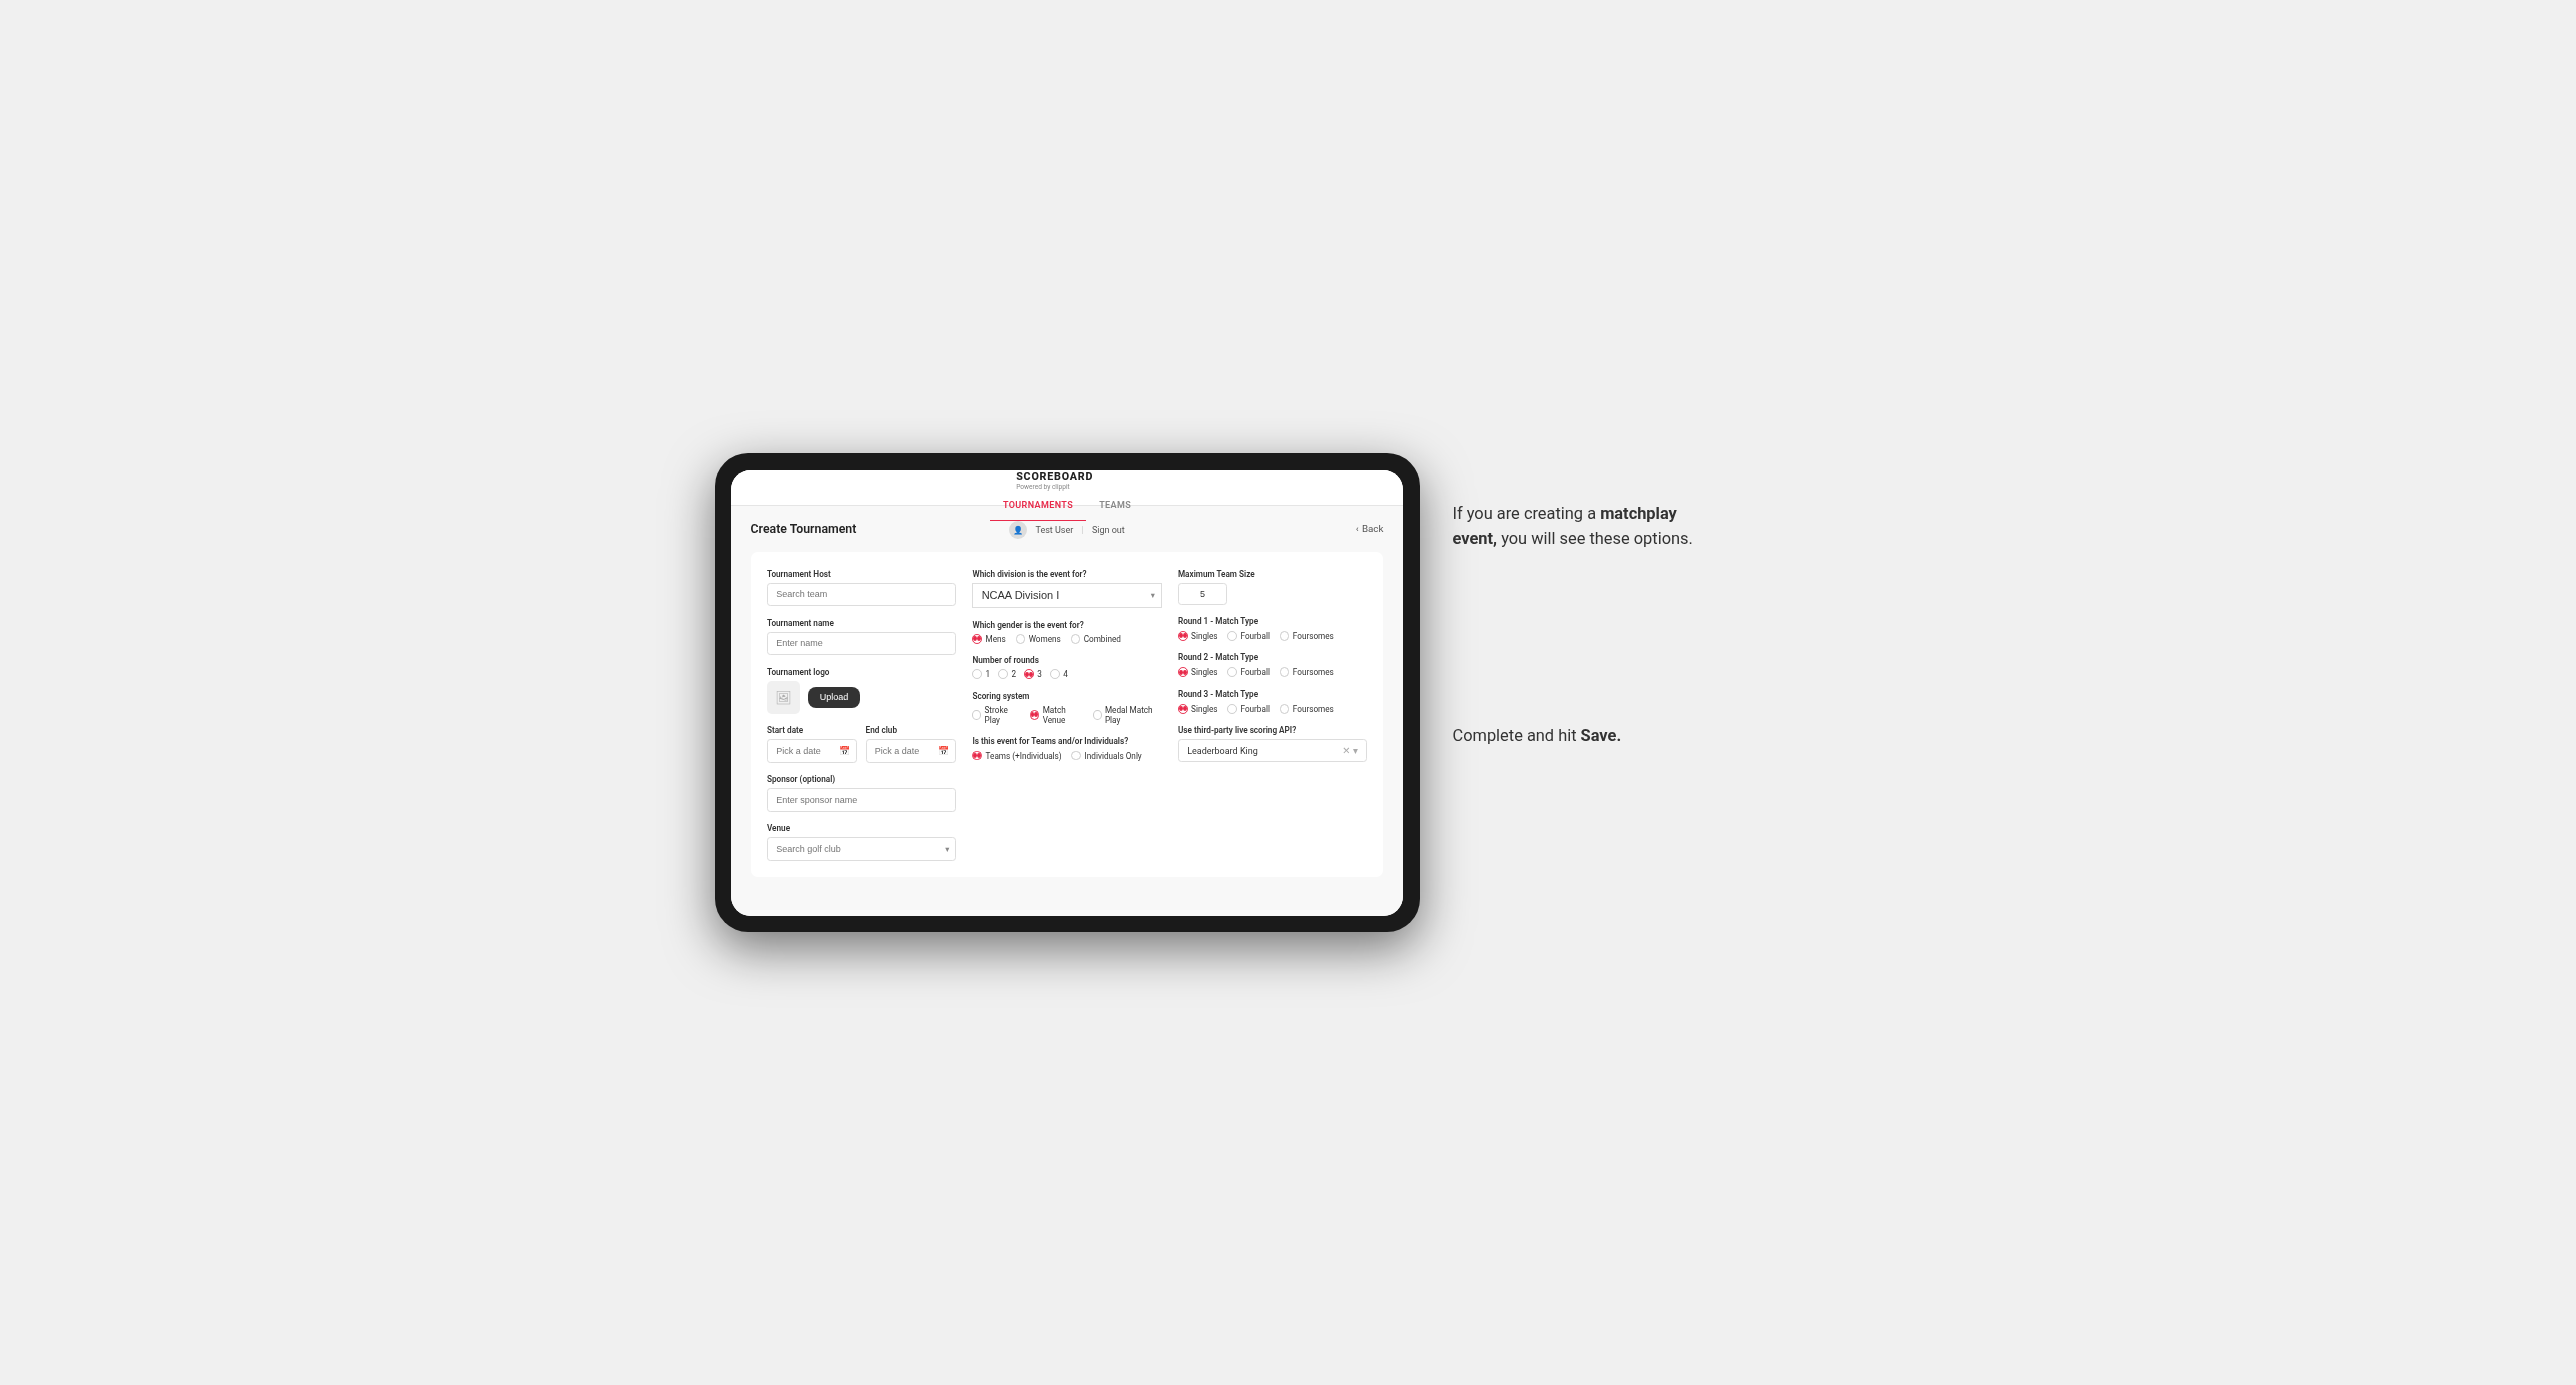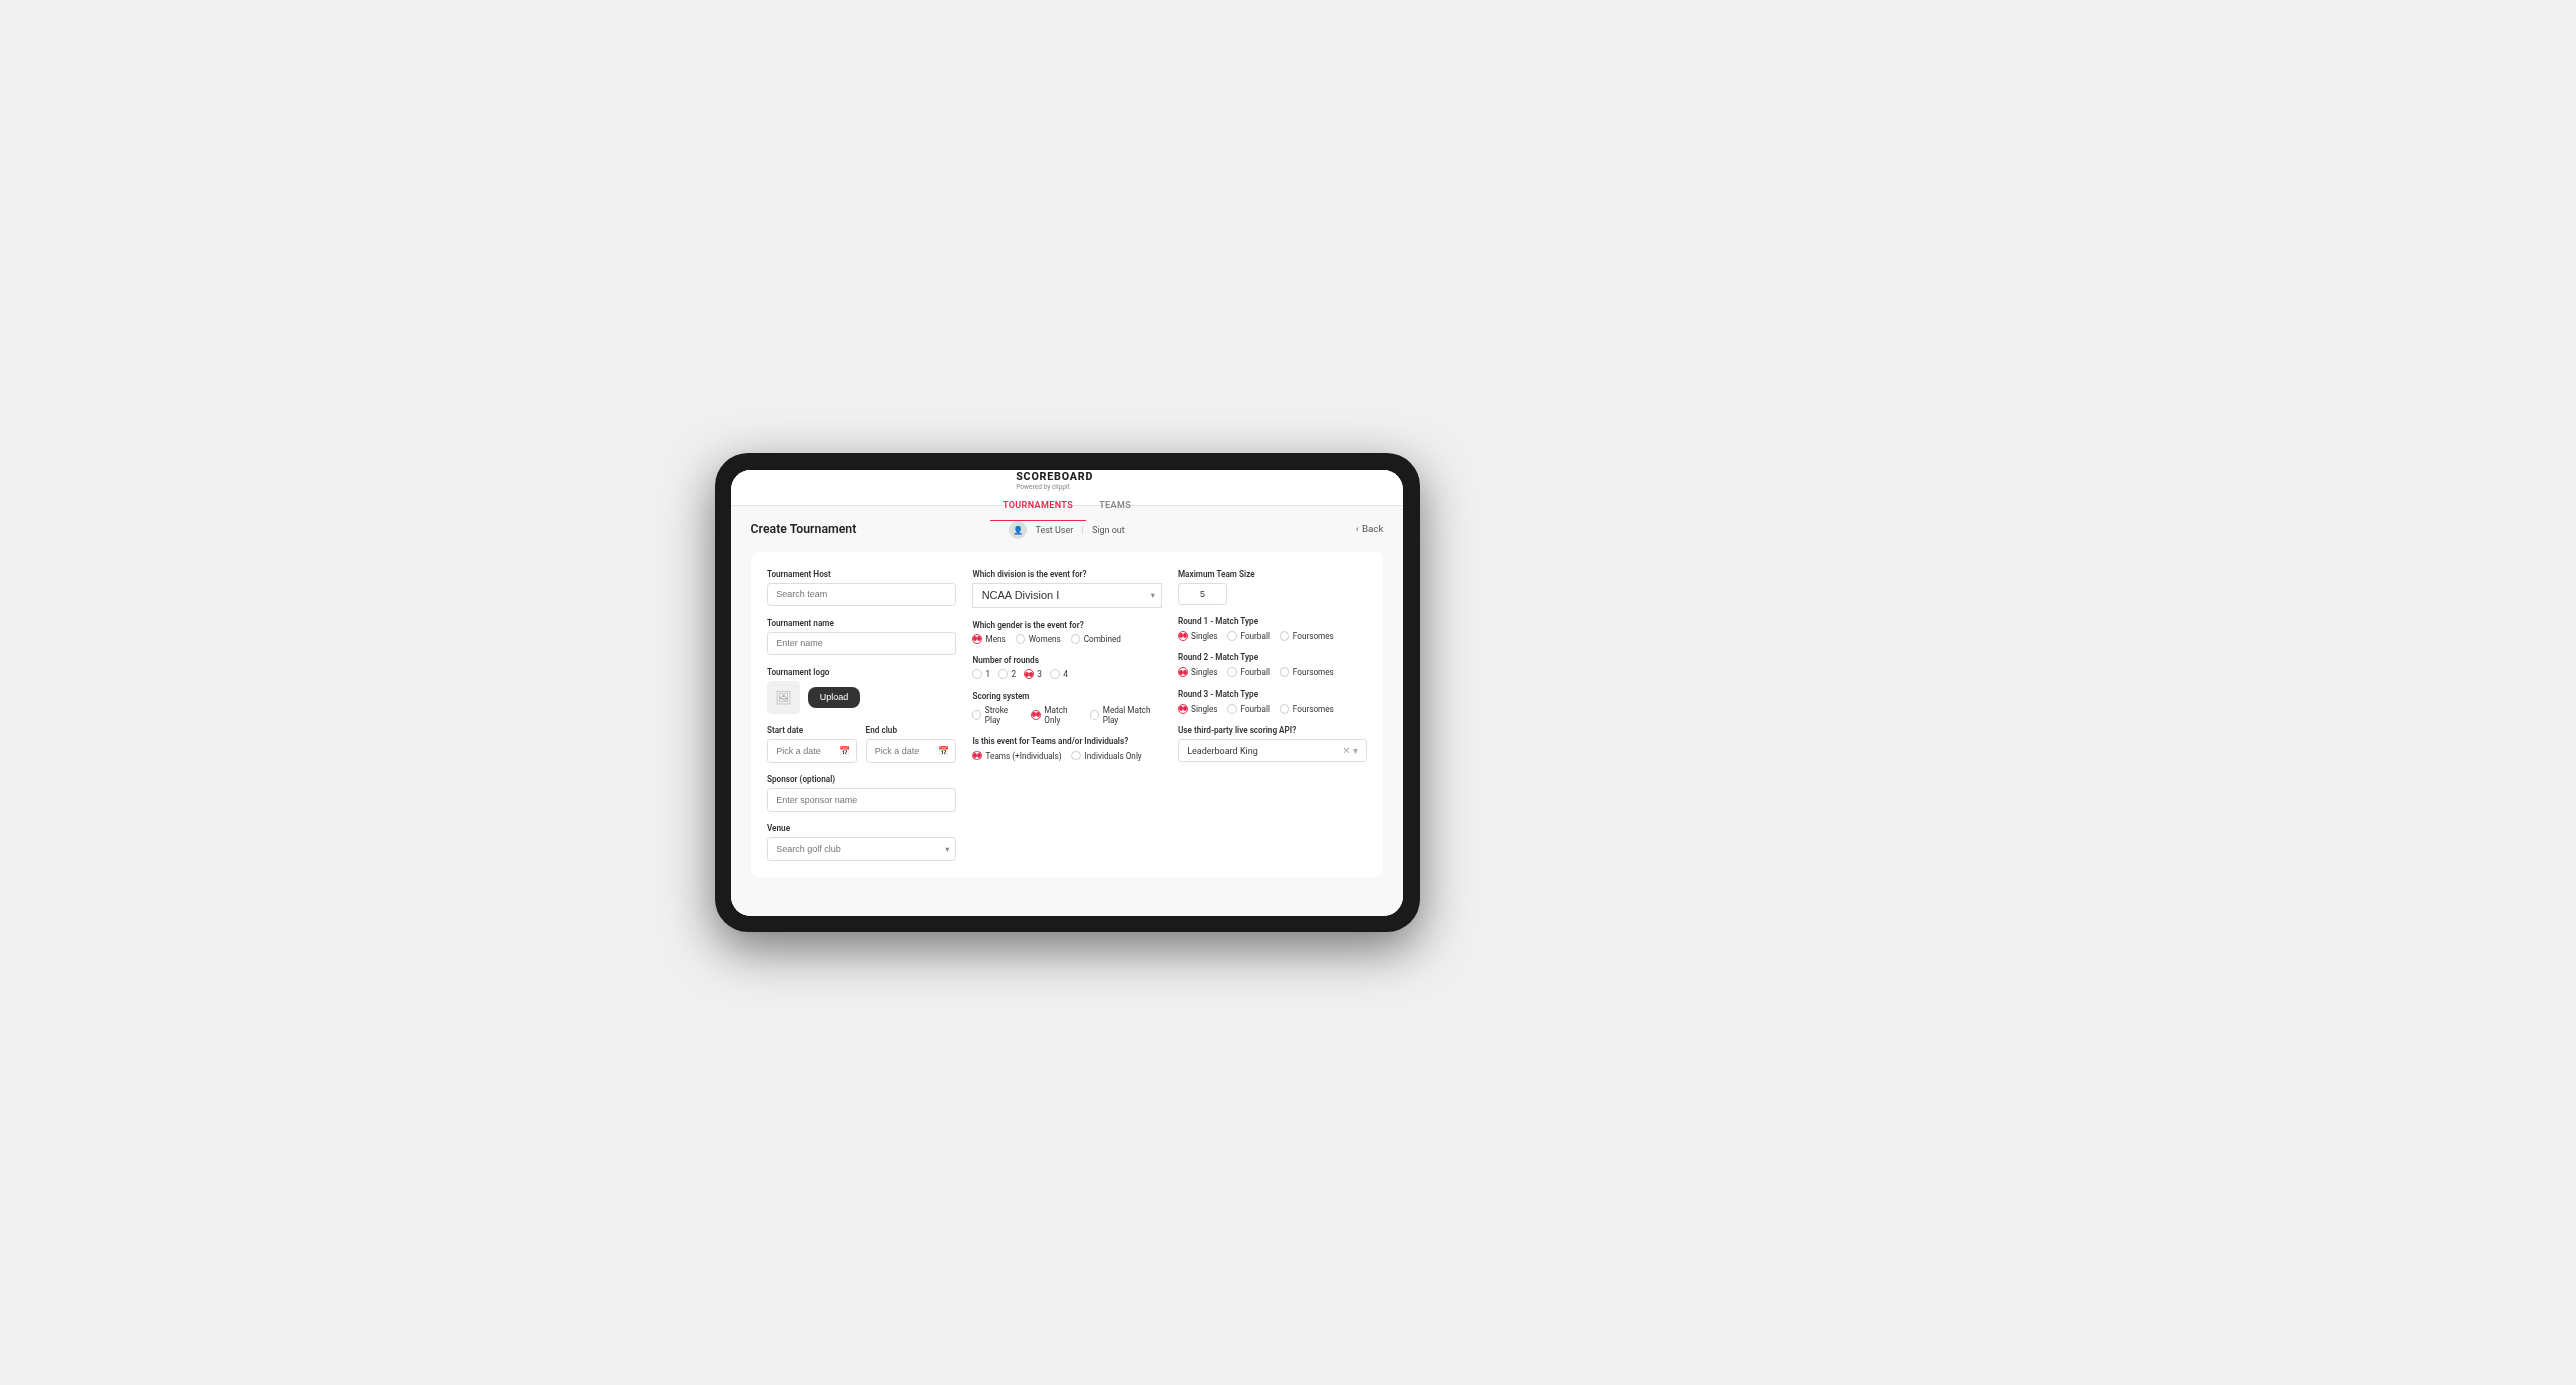--- a/index.html
+++ b/index.html
@@ -481,21 +481,21 @@
               <label class="form-label">Scoring system</label>
               <div class="radio-group">
                 <label class="radio-item">
                   <div class="radio-circle"></div>
                   <span>Stroke Play</span>
                 </label>
                 <label class="radio-item">
                   <div class="radio-circle checked">
                       <span style="width:4.9px;height:4.9px;border-radius:50%;background:#e8294a;display:block;"></span>
                     </div>
-                  <span>Match Only</span>
+                  <span>Match Venue</span>
                 </label>
                 <label class="radio-item">
                   <div class="radio-circle"></div>
                   <span>Medal Match Play</span>
                 </label>
               </div>
             </div>
 
             <div class="form-group">
               <label class="form-label">Is this event for Teams and/or Individuals?</label>
@@ -587,14 +587,22 @@
                 <span class="api-tag-x">✕ ▾</span>
               </div>
             </div>
           </div>
         </div>
       </div>
 
     </div>
   </div>
 
+  <div class="annotations">
+    <div style="font-size:16.4px;line-height:1.5;color:#333;max-width:246px;">
+      If you are creating a <strong>matchplay event,</strong> you will see these options.
+    </div>
+    <div style="font-size:16.4px;line-height:1.5;color:#333;max-width:246px;margin-top:148px;">
+      Complete and hit <strong>Save.</strong>
+    </div>
+  </div>
 </div>
 
 
 </body></html>

